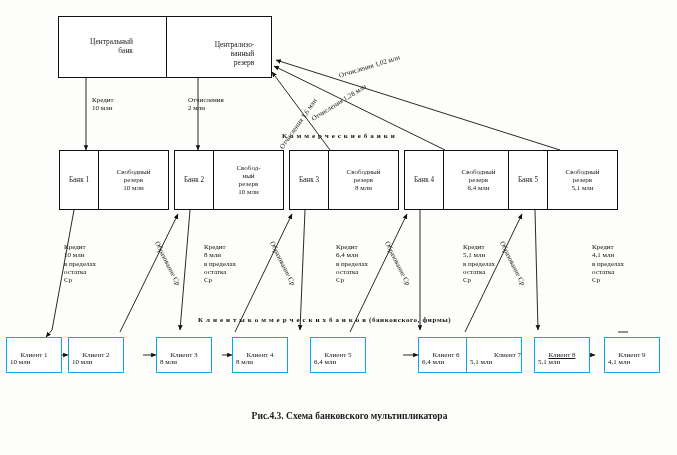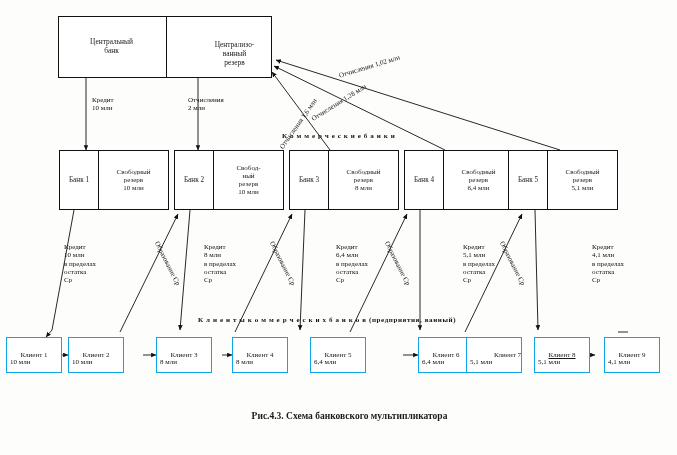--- a/index.html
+++ b/index.html
@@ -10,21 +10,21 @@
     color:#1a1a1a;
     position:relative;
     overflow:hidden;
   }
   #stage { position:absolute; left:0; top:0; width:677px; height:455px; }
   svg.lines { position:absolute; left:0; top:0; width:677px; height:455px; pointer-events:none; }
   .topgroup { position:absolute; border:1px solid #111; background:#fff; box-sizing:border-box; }
   .topcell {
     position:absolute; box-sizing:border-box;
     display:flex; align-items:center; justify-content:center;
-    text-align:center; font-size:7.4px; line-height:1.2; white-space:pre-line;
+    text-align:right; font-size:7.4px; line-height:1.2; white-space:pre-line;
   }
   .bankbox { position:absolute; border:1px solid #111; background:#fff; box-sizing:border-box; display:flex; }
   .bankbox .left {
     flex:0 0 38px; border-right:1px solid #111;
     display:flex; align-items:center; justify-content:center;
     font-size:7.2px; text-align:center;
   }
   .bankbox .right {
     flex:1 1 auto;
     display:flex; align-items:center; justify-content:center;
@@ -167,21 +167,21 @@
 4,1 млн
 в пределах
 остатка
 Ср</div>
 
   <div class="lbl rot" style="left:160px; top:240px; transform:rotate(63deg); width:80px;">Образование  Ср</div>
   <div class="lbl rot" style="left:275px; top:240px; transform:rotate(63deg); width:80px;">Образование  Ср</div>
   <div class="lbl rot" style="left:390px; top:240px; transform:rotate(63deg); width:80px;">Образование  Ср</div>
   <div class="lbl rot" style="left:505px; top:240px; transform:rotate(63deg); width:80px;">Образование  Ср</div>
 
-  <div class="lbl b" style="left:198px; top:316px; width:330px;">К л и е н т ы  к о м м е р ч е с к и х  б а н к о в  (предприятия, ванный)</div>
+  <div class="lbl b" style="left:198px; top:316px; width:330px;">К л и е н т ы  к о м м е р ч е с к и х  б а н к о в  (банковского, фирмы)</div>
 
   <div class="clientbox" style="left:6px; top:337px; width:56px; height:36px;">
     <span>Клиент 1</span>
   </div>
   <div class="lbl" style="left:10px; top:358px;">10 млн</div>
 
   <div class="clientbox" style="left:68px; top:337px; width:56px; height:36px;">
     <span>Клиент 2</span>
   </div>
   <div class="lbl" style="left:72px; top:358px;">10 млн</div>

